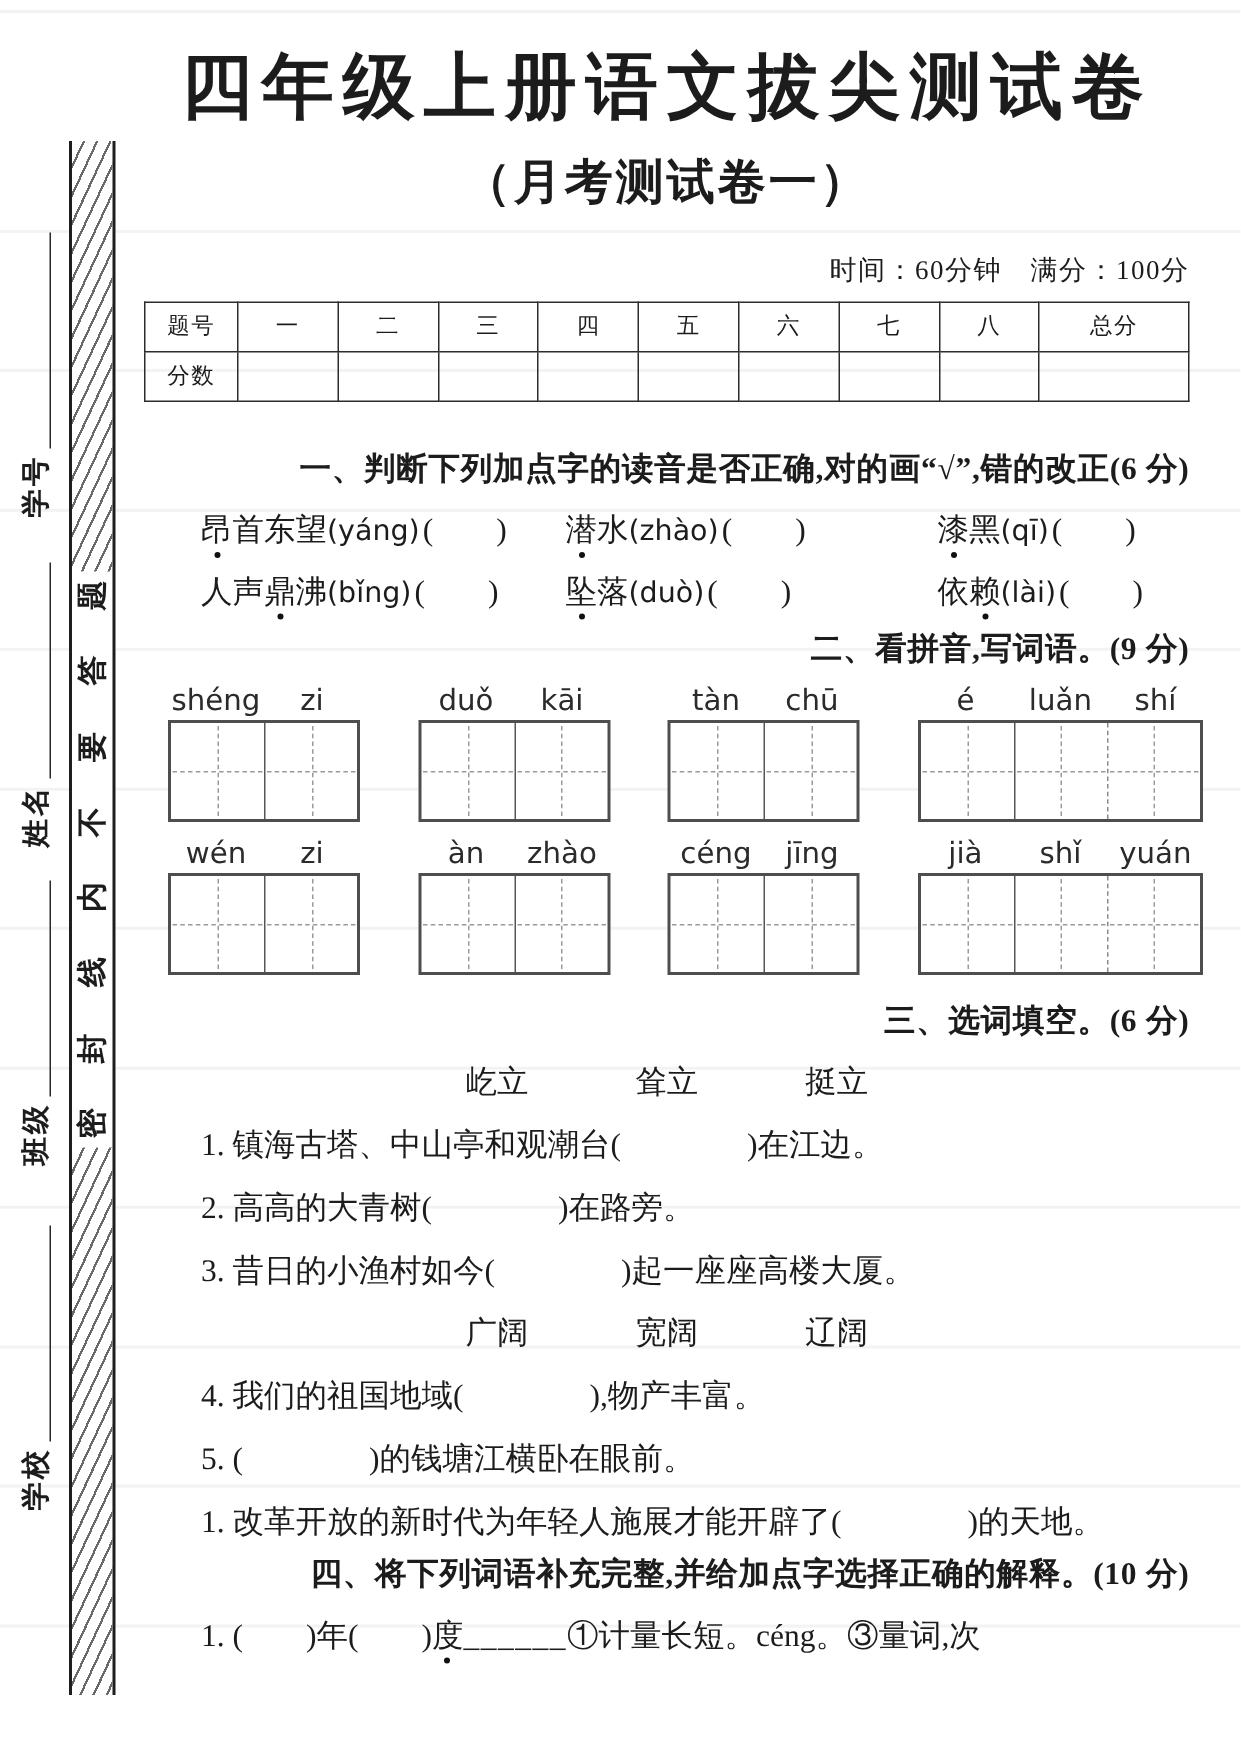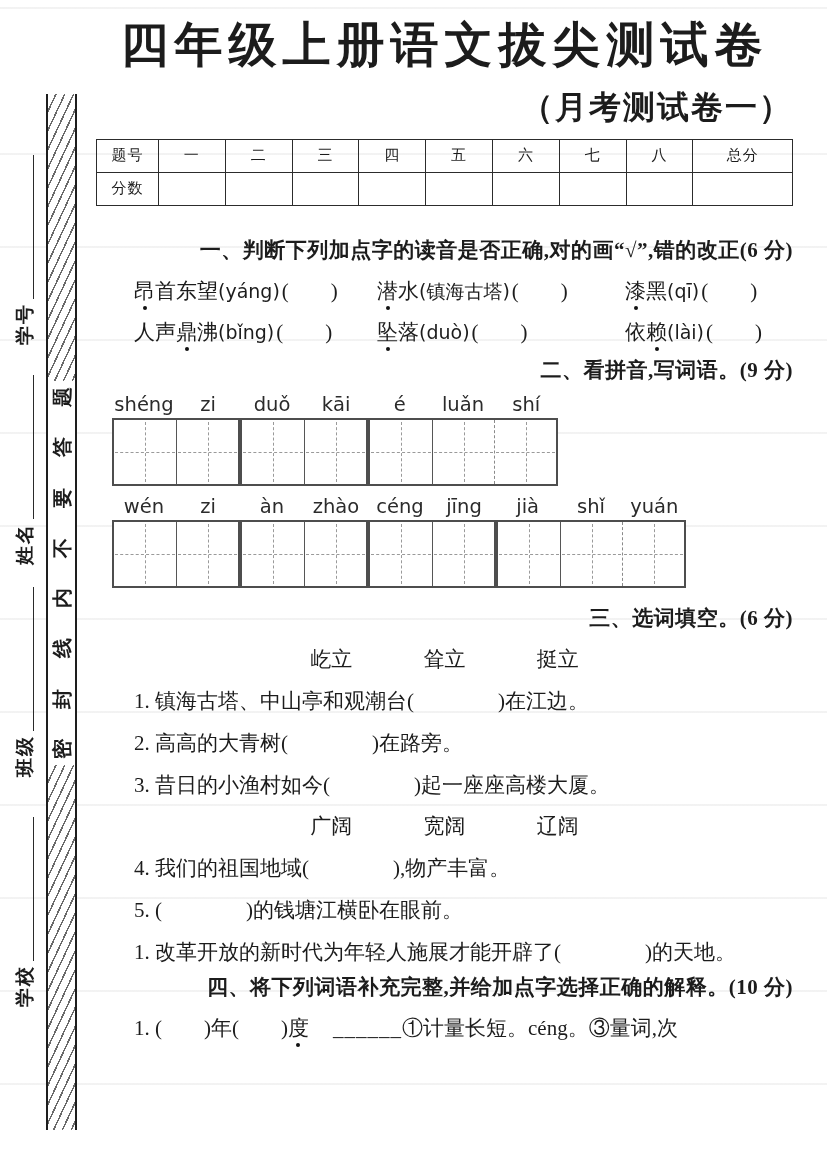--- a/index.html
+++ b/index.html
@@ -45,26 +45,26 @@
   }
   .seal-chars .schar {
     display:block; width:24px; height:24px; line-height:24px; text-align:center;
     font-size:20px; font-weight:600; transform:rotate(-90deg);
   }
 
   
   .main { position:absolute; left:96px; top:0; width:697px; }
 
   .paper-title {
-    margin-top:16px; text-align:center;
+    margin-top:30px; text-align:center;
     font-size:48px; font-weight:bold; letter-spacing:6px; line-height:1.2;
     white-space:nowrap;
   }
   .paper-subtitle {
-    margin-top:12px; text-align:right;
+    margin-top:12px; text-align:center;
     font-size:32px; font-weight:bold; letter-spacing:2px;
   }
   .meta-line {
     margin-top:24px; text-align:right;
     font-size:18px; letter-spacing:1px;
   }
 
   table.score-table {
     margin-top:9px; width:100%; border-collapse:collapse; table-layout:fixed;
   }
@@ -90,21 +90,21 @@
   .s1row .s1item:nth-child(1) { width:243px; }
   .s1row .s1item:nth-child(2) { width:248px; }
   .zi { position:relative; }
   .dotchar::after {
     content:""; position:absolute; left:50%; bottom:-7px;
     width:4px; height:4px; border-radius:50%; background:#111; transform:translateX(-50%);
   }
   .py { font-family:"DejaVu Sans","Liberation Sans",sans-serif; font-size:19px; }
   .blank { margin-left:2px; }
 
-  .s2rows { width:706px; padding-left:16px; display:flex; justify-content:flex-start; margin-top:9px; }
+  .s2rows { width:706px; padding-left:16px; display:flex; justify-content:space-between; margin-top:9px; }
   .wgroup { }
   .pinrow { display:flex; margin-bottom:2px; }
   .pinrow .pin {
     flex:1; text-align:center;
     font-family:"DejaVu Sans","Liberation Sans",sans-serif; font-size:19.5px; color:#2b2b2b;
     white-space:nowrap;
   }
   .boxrow { display:flex; border:2px solid #4e4e4e; background:#fff; }
   .tcell { position:relative; width:62px; height:64px; }
   .tcell + .tcell { border-left:1.6px solid #565656; }
@@ -116,21 +116,21 @@
   .tcell::after {
     content:""; position:absolute; top:50%; left:1px; right:1px;
     border-top:1.2px dashed #9a9a9a;
   }
 
   .word-bank { margin-top:13px; text-align:center; font-size:21px; }
   .word-bank .bword { margin:0 33px;font-family:Liberation Serif, serif; }
   .fill-item { margin-top:14px; padding-left:38px; font-size:21px; white-space:nowrap; }
 
   .s4line { margin-top:12px; padding-left:38px; font-size:21px; white-space:nowrap; }
-  .s4line .uline { letter-spacing:1px;margin-left:24px; }
+  .s4line .uline { letter-spacing:1px; }
 </style>
 </head>
 <body>
 
 <div class="page">
 
   <div class="mfield" style="top:237px;">
     <span class="flabel">学号</span>
       <span class="fline"></span>
   </div>
@@ -159,20 +159,21 @@
       <span class="schar">封</span>
       <span class="schar">密</span>
     </div>
     <div class="hatch bottom"></div>
   </div>
 
   <div class="main">
 
     <div class="paper-title">四年级上册语文拔尖测试卷</div>
     <div class="paper-subtitle">（月考测试卷一）</div>
+    <div class="meta-line">时间：60分钟　满分：100分</div>
 
     <table class="score-table">
       <colgroup>
         <col class="c-label">
           <col class="c-q">
           <col class="c-q">
           <col class="c-q">
           <col class="c-q">
         <col class="c-q">
           <col class="c-q">
@@ -208,21 +209,21 @@
     </tbody>
       </table>
 
     <div class="sec-heading sh1">一、判断下列加点字的读音是否正确,对的画“√”,错的改正(6 分)</div>
 
     <div class="s1row">
       <span class="s1item">
         <span class="zi"></span><span class="zi dotchar">昂</span><span class="zi">首东望</span><span class="py">(yáng)</span><span class="blank">(　　)</span>
       </span>
       <span class="s1item">
-        <span class="zi"></span><span class="zi dotchar">潜</span><span class="zi">水</span><span class="py">(镇海古塔)</span><span class="blank">(　　)</span>
+        <span class="zi"></span><span class="zi dotchar">潜</span><span class="zi">水</span><span class="py">(zhào)</span><span class="blank">(　　)</span>
       </span>
       <span class="s1item">
         <span class="zi"></span><span class="zi dotchar">漆</span><span class="zi">黑</span><span class="py">(qī)</span><span class="blank">(　　)</span>
       </span>
     </div>
 
     <div class="s1row">
       <span class="s1item">
         <span class="zi">人声</span><span class="zi dotchar">鼎</span><span class="zi">沸</span><span class="py">(bǐng)</span><span class="blank">(　　)</span>
       </span>
@@ -244,20 +245,30 @@
         </div>
         <div class="boxrow">
           <div class="tcell"></div>
           <div class="tcell"></div>
         </div>
       </div>
       <div class="wgroup w2">
         <div class="pinrow">
           <span class="pin">duǒ</span>
           <span class="pin">kāi</span>
+        </div>
+        <div class="boxrow">
+          <div class="tcell"></div>
+          <div class="tcell"></div>
+        </div>
+      </div>
+      <div class="wgroup w2">
+        <div class="pinrow">
+          <span class="pin">tàn</span>
+          <span class="pin">chū</span>
         </div>
         <div class="boxrow">
           <div class="tcell"></div>
           <div class="tcell"></div>
         </div>
       </div>
       <div class="wgroup w3">
         <div class="pinrow">
           <span class="pin">é</span>
           <span class="pin">luǎn</span>

